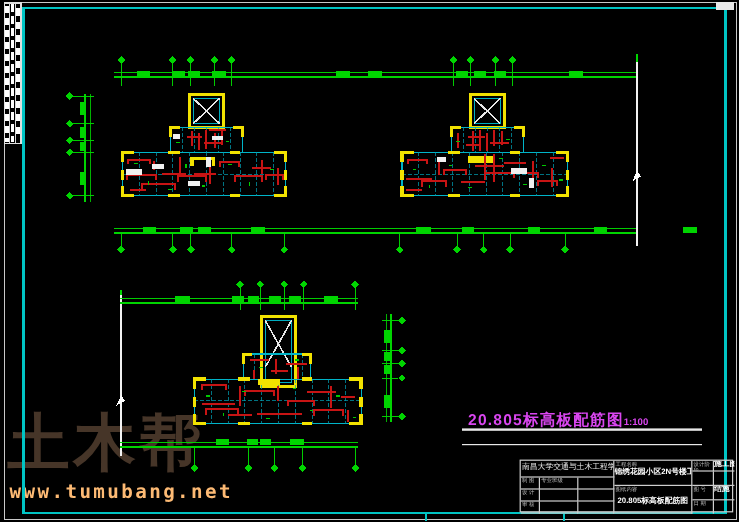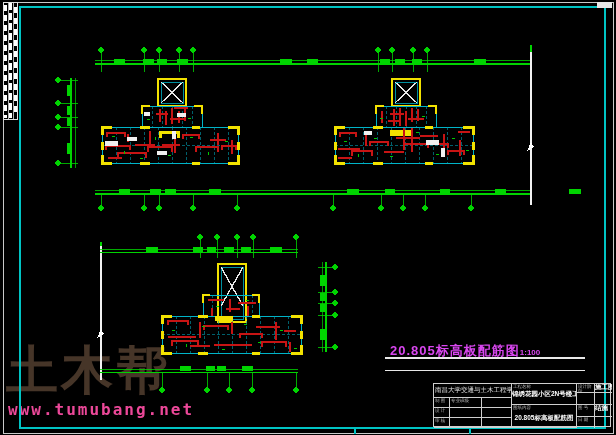--- a/index.html
+++ b/index.html
@@ -3,21 +3,21 @@
 <meta charset="utf-8">
 <style>
   html,body{margin:0;padding:0;background:#111;}
   #stage{position:relative;width:616px;height:435px;background:#000;overflow:hidden;
          font-family:"Liberation Sans", sans-serif;}
   #stage *{box-sizing:border-box;}
   .abs{position:absolute;}
   
   #wm{left:6px;top:344px;font-size:52px;font-weight:bold;color:#463528;
       letter-spacing:3px;font-family:"DejaVu Sans",sans-serif;z-index:1;line-height:1;}
-  #wmurl{left:8px;top:400px;font-size:16px;font-weight:bold;color:#ec4899;
+  #wmurl{left:8px;top:400px;font-size:16px;font-weight:bold;color:#fdba74;
       letter-spacing:2px;z-index:1;font-family:"DejaVu Sans Mono",monospace;}
   svg.cad{left:0;top:0;z-index:2;}
   
   #dtitle{left:390px;top:341px;width:215px;z-index:3;color:#d946ef;white-space:nowrap;}
   #dtitle .t{font-size:13px;font-weight:bold;letter-spacing:1px;}
   #dtitle .s{font-size:8px;font-weight:bold;}
   .uline{background:#e8e8e8;z-index:3;}
   
   #tblock{left:433px;top:383px;width:178px;height:44px;z-index:3;color:#ddd;
           border:1px solid #cfcfcf;font-size:5px;line-height:1;}

